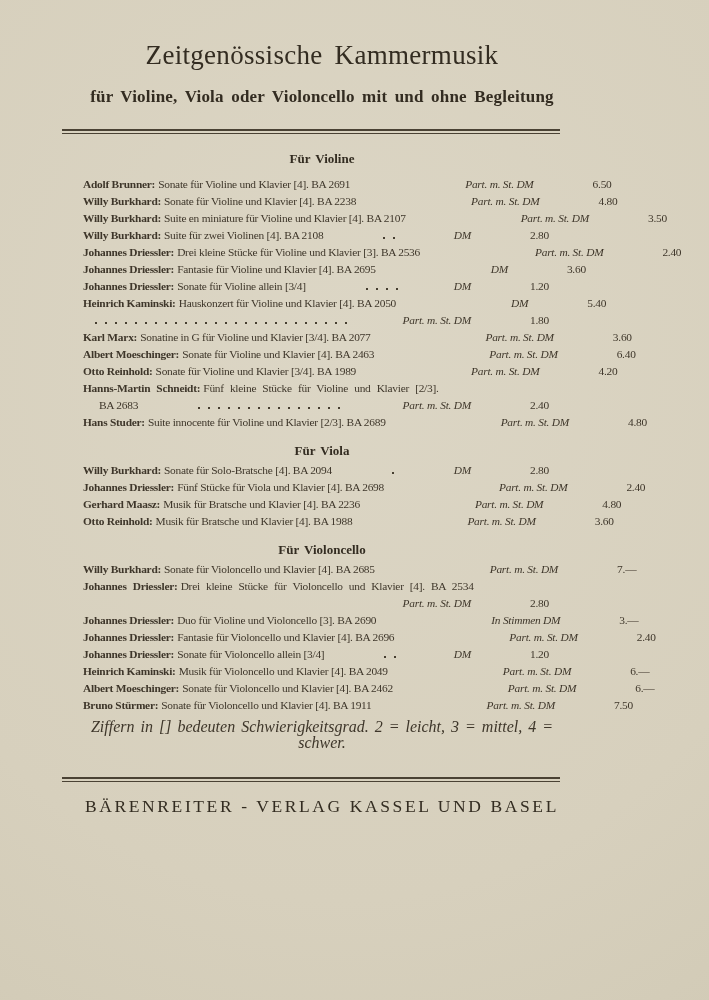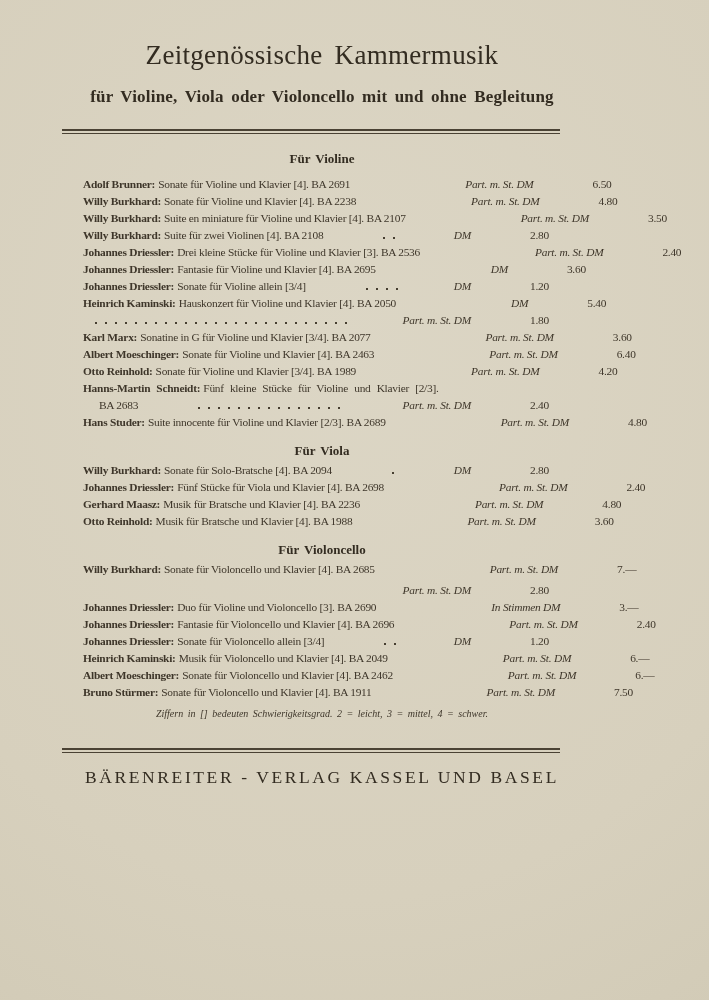--- a/index.html
+++ b/index.html
@@ -54,21 +54,21 @@
   .leader{
     flex:1 1 auto;min-width:6px;height:4px;margin:0 7px 0 6px;
     background-image:radial-gradient(circle,#463e30 1.05px,rgba(0,0,0,0) 1.4px);
     background-size:10px 4px;background-repeat:repeat-x;background-position:2px 1px;
   }
   .leader.blank{background:none;}
   .unit{font-style:italic;text-align:right;}
   .price{width:31px;margin-left:11px;text-align:left;}
   .footnote{
     margin-top:5px;text-align:center;font-style:italic;
-    font-size:10px;line-height:16px;word-spacing:2px;
+    font-size:16px;line-height:16px;word-spacing:2px;
   }
   .publisher{
     margin-top:12px;font-size:17.5px;line-height:24px;
     letter-spacing:2.6px;text-align:center;color:var(--ink-strong);
   }
 </style>
 </head>
 <body>
 
 <div class="sheet">
@@ -199,20 +199,21 @@
       </div>
       <div class="sec-heading">Für Violoncello</div>
       <div class="sec-rows">
         <div class="row">
           <span class="textpart"><span class="author">Willy Burkhard:</span><span class="work">Sonate für Violoncello und Klavier [4]. BA 2685</span></span>
           <span class="leader"></span>
           <span class="unit">Part. m. St. DM</span>
           <span class="price">7.—</span>
         </div>
         <div class="row spread">
+          <span class="textpart"><span class="author">Johannes Driessler:</span><span class="work">Drei kleine Stücke für Violoncello und Klavier [4]. BA 2534</span></span>
           <span class="leader blank"></span>
         </div>
         <div class="row">
           <span class="textpart"></span>
           <span class="leader blank"></span>
           <span class="unit">Part. m. St. DM</span>
           <span class="price">2.80</span>
         </div>
         <div class="row">
           <span class="textpart"><span class="author">Johannes Driessler:</span><span class="work">Duo für Violine und Violoncello [3]. BA 2690</span></span>

